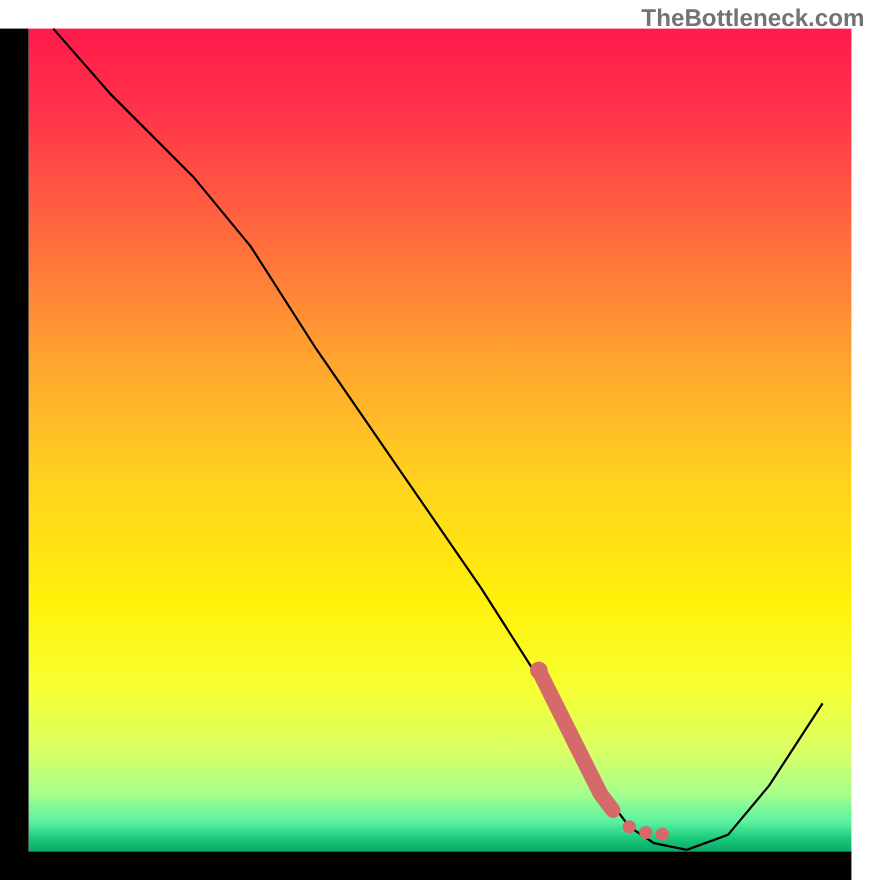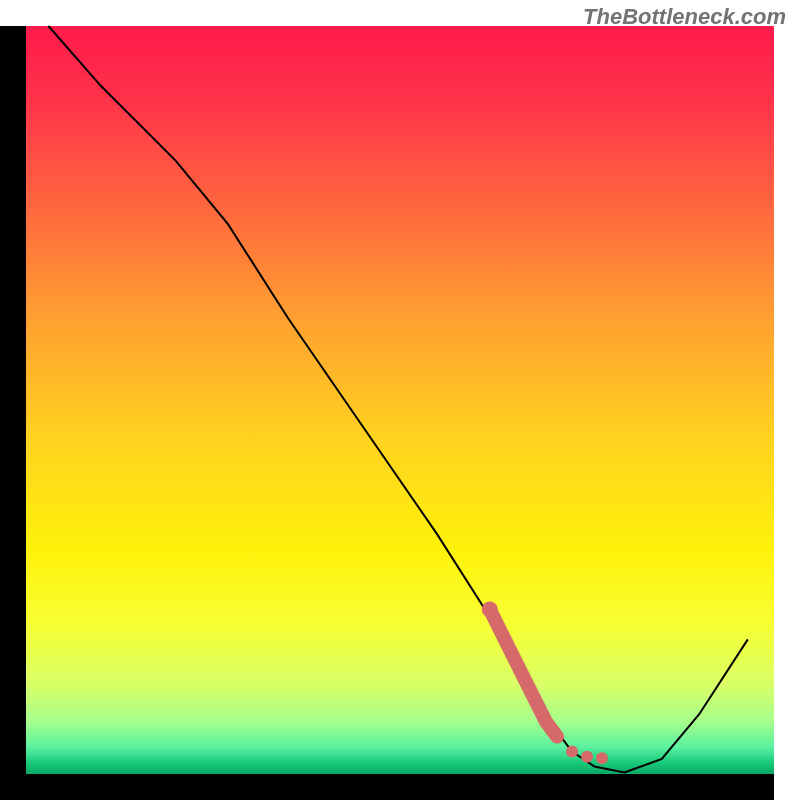--- a/index.html
+++ b/index.html
@@ -7,21 +7,20 @@
     padding: 0;
     width: 800px;
     height: 800px;
     background: #fff;
     font-family: Arial, sans-serif;
   }
   .chart-container {
     position: relative;
     width: 800px;
     height: 800px;
-    font-style: italic;
   }
   .watermark {
     position: absolute;
     top: 4px;
     right: 14px;
     font-size: 22px;
     font-weight: bold;
     color: #737373;
     z-index: 10;
   }

